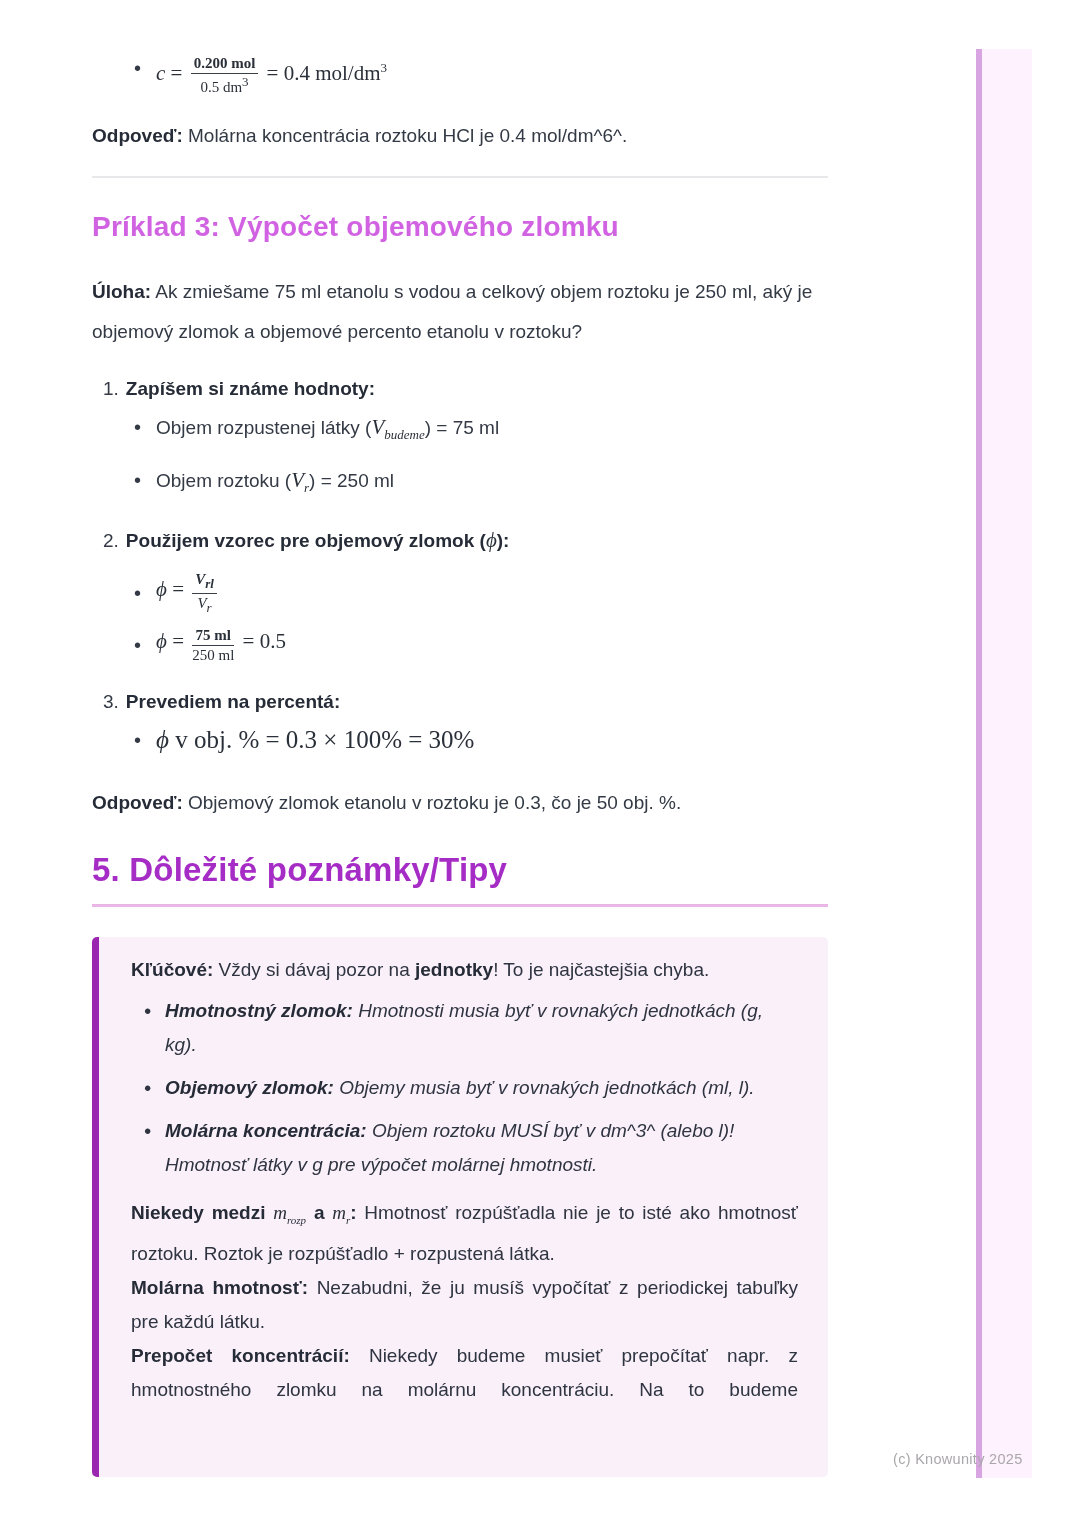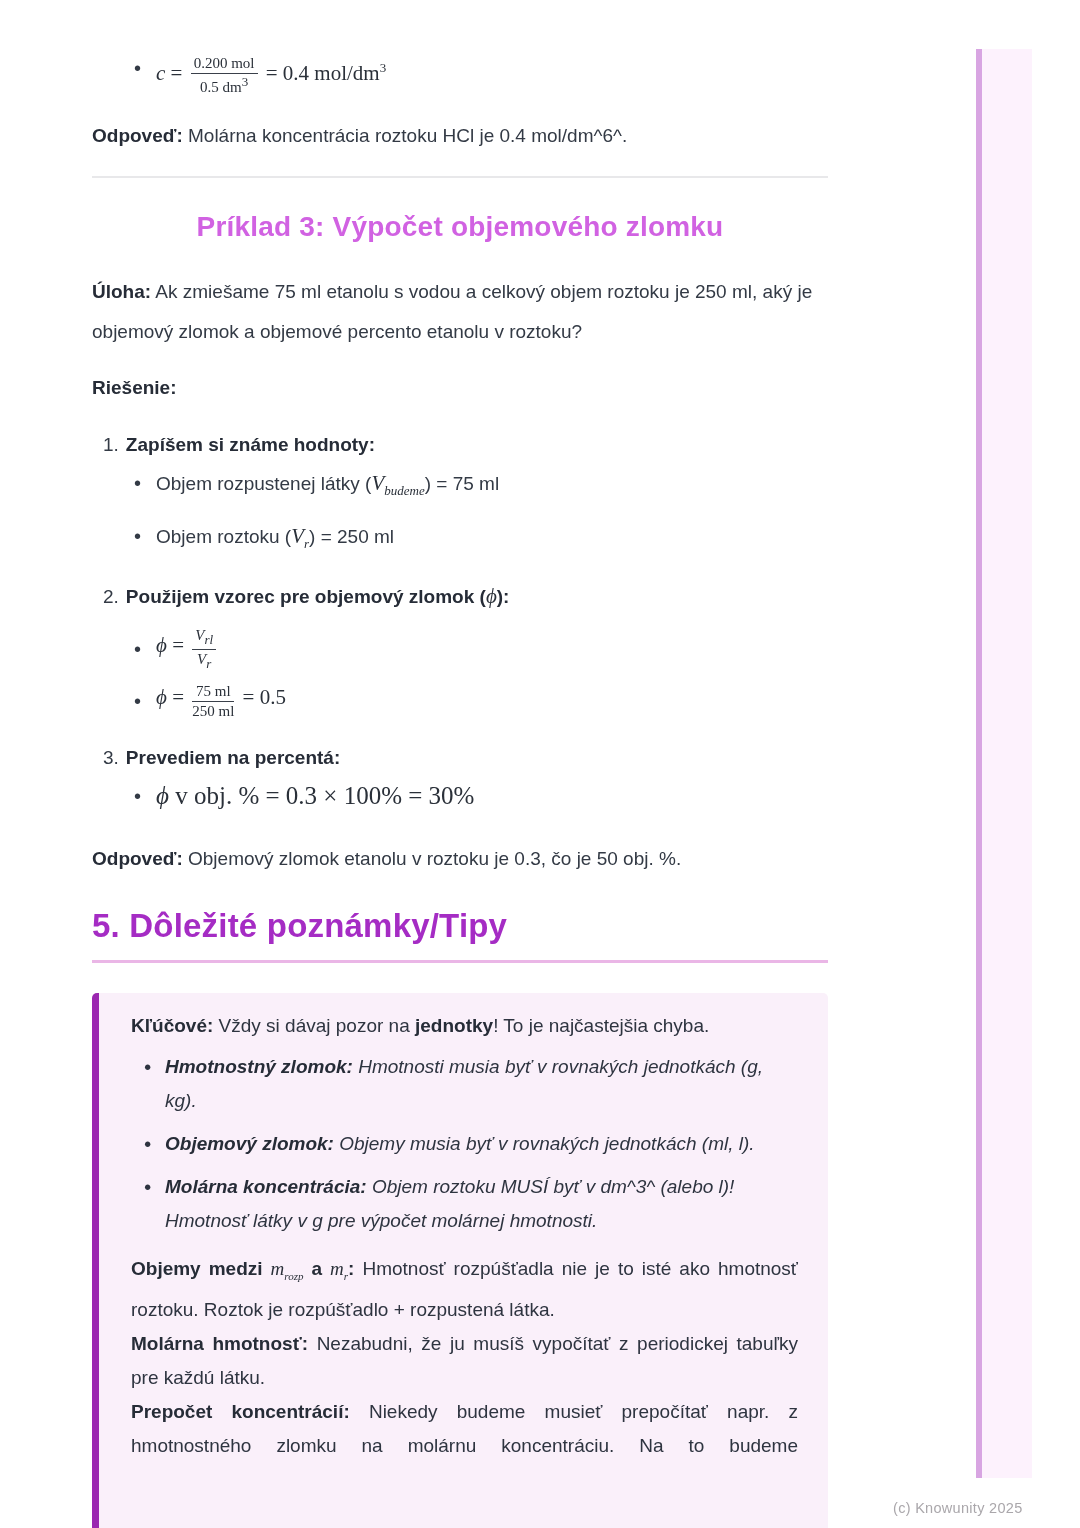--- a/index.html
+++ b/index.html
@@ -23,32 +23,32 @@
     content:"•"; position:absolute; left:42px; top:0;
     color:#333a45; font-size:20px;
   }
 
   
   .math { font-family:"Liberation Serif","DejaVu Serif",serif; font-size:21px; color:#2a3039; }
   .mvar { font-style:italic; }
   .msub { font-family:"Liberation Serif","DejaVu Serif",serif; font-style:italic; font-size:13px; }
   .msup { font-size:13px; }
   .frac { display:inline-block; text-align:center; vertical-align:-0.8em; font-size:15px; line-height:1.15; margin:0 3px; }
-  .frac .fnum { display:block; border-bottom:1.4px solid #3a404a; padding:0 3px 1px; }
+  .frac .fnum { display:block; border-bottom:1.4px solid #3a404a; padding:0 3px 1px;font-weight:bold; }
   .frac .fden { display:block; padding-top:1px; }
 
   
   .formula-top { margin-top:44px; }
   .formula-top > li { line-height:48px; }
   .formula-top > li::before { top:4px; }
 
   .answer1 { margin-top:18px; }
   hr.divider { border:none; border-top:2px solid #e8e8ea; margin-top:20px; }
 
-  h3.h3 { margin-top:30px; font-size:28px; line-height:38px; font-weight:700; color:#d162e2; letter-spacing:0.2px;text-align:center; }
+  h3.h3 { margin-top:30px; font-size:28px; line-height:38px; font-weight:700; color:#d162e2; letter-spacing:0.2px; }
   .task { margin-top:26px; }
   .solution-label { margin-top:16px; }
 
   .step { margin-top:22px; line-height:30px; padding-left:11px; }
   .step-num { font-weight:400; margin-right:7px; }
   .step-title { font-weight:700; color:#262c37; }
   .step-title .phi-in-title { font-weight:400; }
 
   ul.known { margin-top:8px; }
   ul.known > li { line-height:30px; }
@@ -89,21 +89,21 @@
   ul.c-list > li + li { margin-top:9px; }
   .c-just { margin-top:14px; }
   .c-just p { text-align:justify; }
   .c-just p.force-just { text-align-last:justify; }
 
   
   .stripe-dark { position:absolute; left:976px; top:49px; width:6px; height:1429px; background:#d8a5e2; }
   .stripe-light { position:absolute; left:982px; top:49px; width:50px; height:1429px; background:#fdf2fd; }
 
   .watermark {
-    position:absolute; left:893px; top:1500px;
+    position:absolute; left:893px; top:1451px;
     font-size:14.5px; color:#aaa7ab; letter-spacing:0.3px; z-index:5;
   }
 </style>
 </head>
 <body>
 
 <div class="page">
 
   <div class="stripe-dark"></div>
   <div class="stripe-light"></div>
@@ -126,23 +126,20 @@
     </p>
 
     <hr class="divider">
 
     <h3 class="h3">Príklad 3: Výpočet objemového zlomku</h3>
 
     <p class="para task">
       <b>Úloha:</b><span> Ak zmiešame 75 ml etanolu s vodou a celkový objem roztoku je 250 ml, aký je objemový zlomok a objemové percento etanolu v roztoku?</span>
     </p>
 
-    <p class="para solution-label">
-      <b>Riešenie:</b>
-    </p>
 
     <div class="step">
       <span class="step-num">1.</span><b class="step-title">Zapíšem si známe hodnoty:</b>
     </div>
     <ul class="blist known">
       <li>
         <span>Objem rozpustenej látky (</span><span class="math"><span class="mvar">V</span><sub class="msub">budeme</sub></span><span>) = 75 ml</span>
       </li>
       <li>
         <span>Objem roztoku (</span><span class="math"><span class="mvar">V</span><sub class="msub">r</sub></span><span>) = 250 ml</span>
@@ -195,21 +192,21 @@
         </li>
         <li>
           <b>Objemový zlomok:</b><span> Objemy musia byť v rovnakých jednotkách (ml, l).</span>
         </li>
         <li>
           <b>Molárna koncentrácia:</b><span> Objem roztoku MUSÍ byť v dm^3^ (alebo l)! Hmotnosť látky v g pre výpočet molárnej hmotnosti.</span>
         </li>
       </ul>
       <div class="c-just">
         <p>
-          <b>Objemy medzi </b><span class="math"><span class="mvar">m</span><sub class="msub">rozp</sub></span><b> a </b><span class="math"><span class="mvar">m</span><sub class="msub">r</sub></span><b>:</b><span> Hmotnosť rozpúšťadla nie je to isté ako hmotnosť roztoku. Roztok je rozpúšťadlo + rozpustená látka.</span>
+          <b>Niekedy medzi </b><span class="math"><span class="mvar">m</span><sub class="msub">rozp</sub></span><b> a </b><span class="math"><span class="mvar">m</span><sub class="msub">r</sub></span><b>:</b><span> Hmotnosť rozpúšťadla nie je to isté ako hmotnosť roztoku. Roztok je rozpúšťadlo + rozpustená látka.</span>
         </p>
         <p>
           <b>Molárna hmotnosť:</b><span> Nezabudni, že ju musíš vypočítať z periodickej tabuľky pre každú látku.</span>
         </p>
         <p class="force-just">
           <b>Prepočet koncentrácií:</b><span> Niekedy budeme musieť prepočítať napr. z hmotnostného zlomku na molárnu koncentráciu. Na to budeme</span>
         </p>
       </div>
     </div>
 

